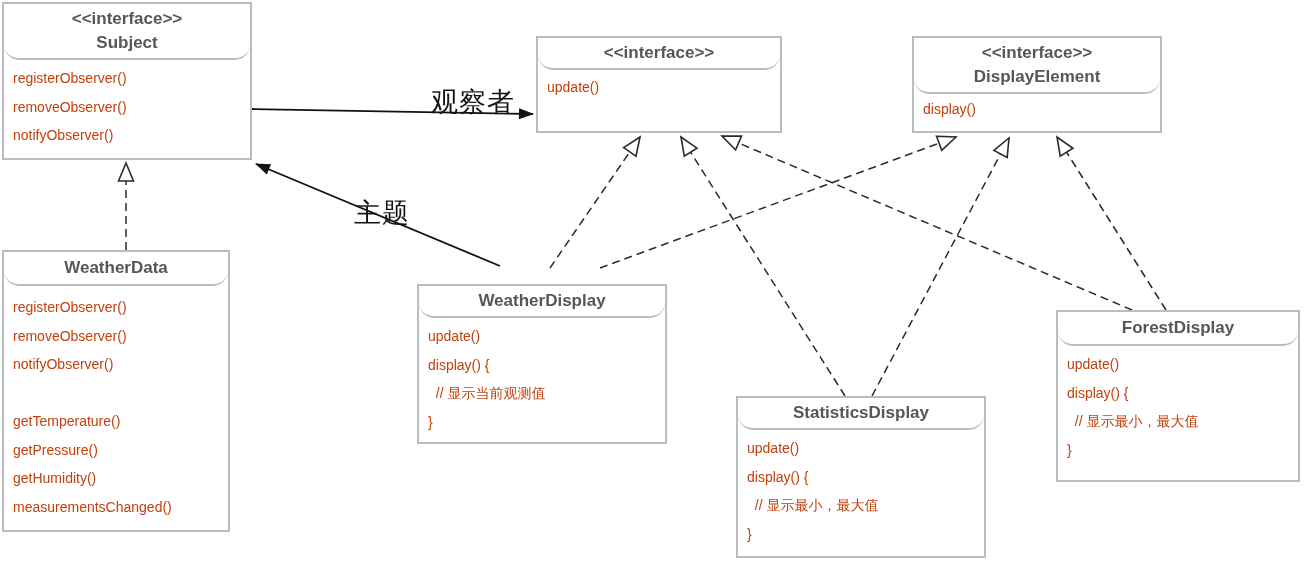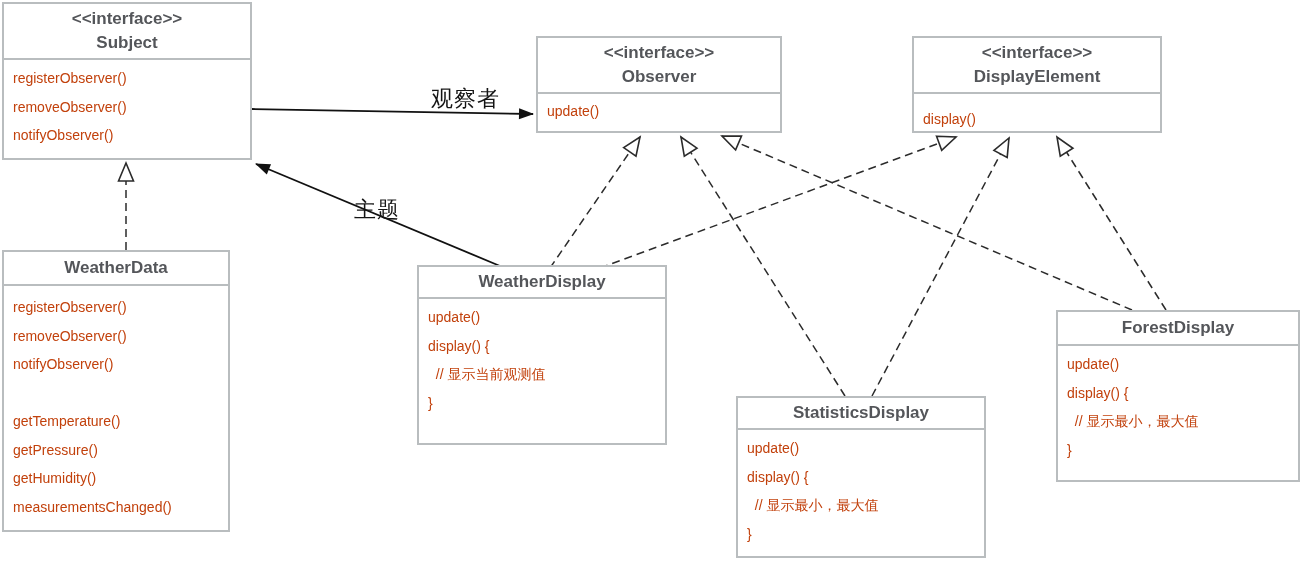--- a/index.html
+++ b/index.html
@@ -17,49 +17,50 @@
     border:2px solid #b9bdbf;
     box-sizing:border-box;
     z-index:1;
   }
   .uml-header{
     border-bottom:2px solid #b9bdbf;
     text-align:center;
     color:#54565a;
     font-weight:bold;
     box-sizing:border-box;
+    border-radius:15px;
   }
   .uml-header .stereo,.uml-header .cname{
     font-size:17px;line-height:24px;white-space:pre;
   }
   .hdr-2line{padding:3px 2px;}
   .hdr-1line{padding:4px 2px;}
   .uml-body{padding:4px 8px 0 9px;box-sizing:border-box;}
   .member{
     font-size:14px;
     line-height:28.5px;
     height:28.5px;
     color:#c2410c;
     white-space:pre;
     overflow:hidden;
   }
   .edge-label{
     position:absolute;
     z-index:2;
-    font-size:22px;
+    font-size:27px;
     color:#141414;
     letter-spacing:1px;
     white-space:pre;
   }
   
   #box-subject         {left:2px;   top:2px;   width:250px; height:158px;}
   #box-weatherdata     {left:2px;   top:250px; width:228px; height:282px;}
   #box-observer        {left:536px; top:36px;  width:246px; height:97px;}
   #box-displayelement  {left:912px; top:36px;  width:250px; height:97px;}
-  #box-weatherdisplay  {left:417px; top:265px; width:250px; height:180px;}
+  #box-weatherdisplay  {left:417px; top:284px; width:250px; height:160px;}
   #box-statisticsdisplay{left:736px;top:396px; width:250px; height:162px;}
   #box-forestdisplay   {left:1056px;top:310px; width:244px; height:172px;}
   #label-observer{left:431px;top:84px;}
   #label-subject {left:354px;top:195px;}
 </style>
 </head>
 <body>
 
 <div id="canvas">
 
@@ -109,33 +110,32 @@
       <div class="member">getTemperature()</div>
       <div class="member">getPressure()</div>
       <div class="member">getHumidity()</div>
       <div class="member">measurementsChanged()</div>
     </div>
   </div>
 
   <div class="uml-box" id="box-observer">
     <div class="uml-header hdr-2line">
       <div class="stereo">&lt;&lt;interface&gt;&gt;</div>
-      <div class="cname">Observer</div>
     </div>
     <div class="uml-body" style="padding-top:3px;">
       <div class="member">update()</div>
     </div>
   </div>
 
   <div class="uml-box" id="box-displayelement">
     <div class="uml-header hdr-2line">
       <div class="stereo">&lt;&lt;interface&gt;&gt;</div>
       <div class="cname">DisplayElement</div>
     </div>
-    <div class="uml-body" style="padding-top:11px;">
+    <div class="uml-body" style="padding-top:1px;">
       <div class="member">display()</div>
     </div>
   </div>
 
   <div class="uml-box" id="box-weatherdisplay">
     <div class="uml-header hdr-1line" style="padding:3px 2px;">
       <div class="cname">WeatherDisplay</div>
     </div>
     <div class="uml-body">
       <div class="member">update()</div>

